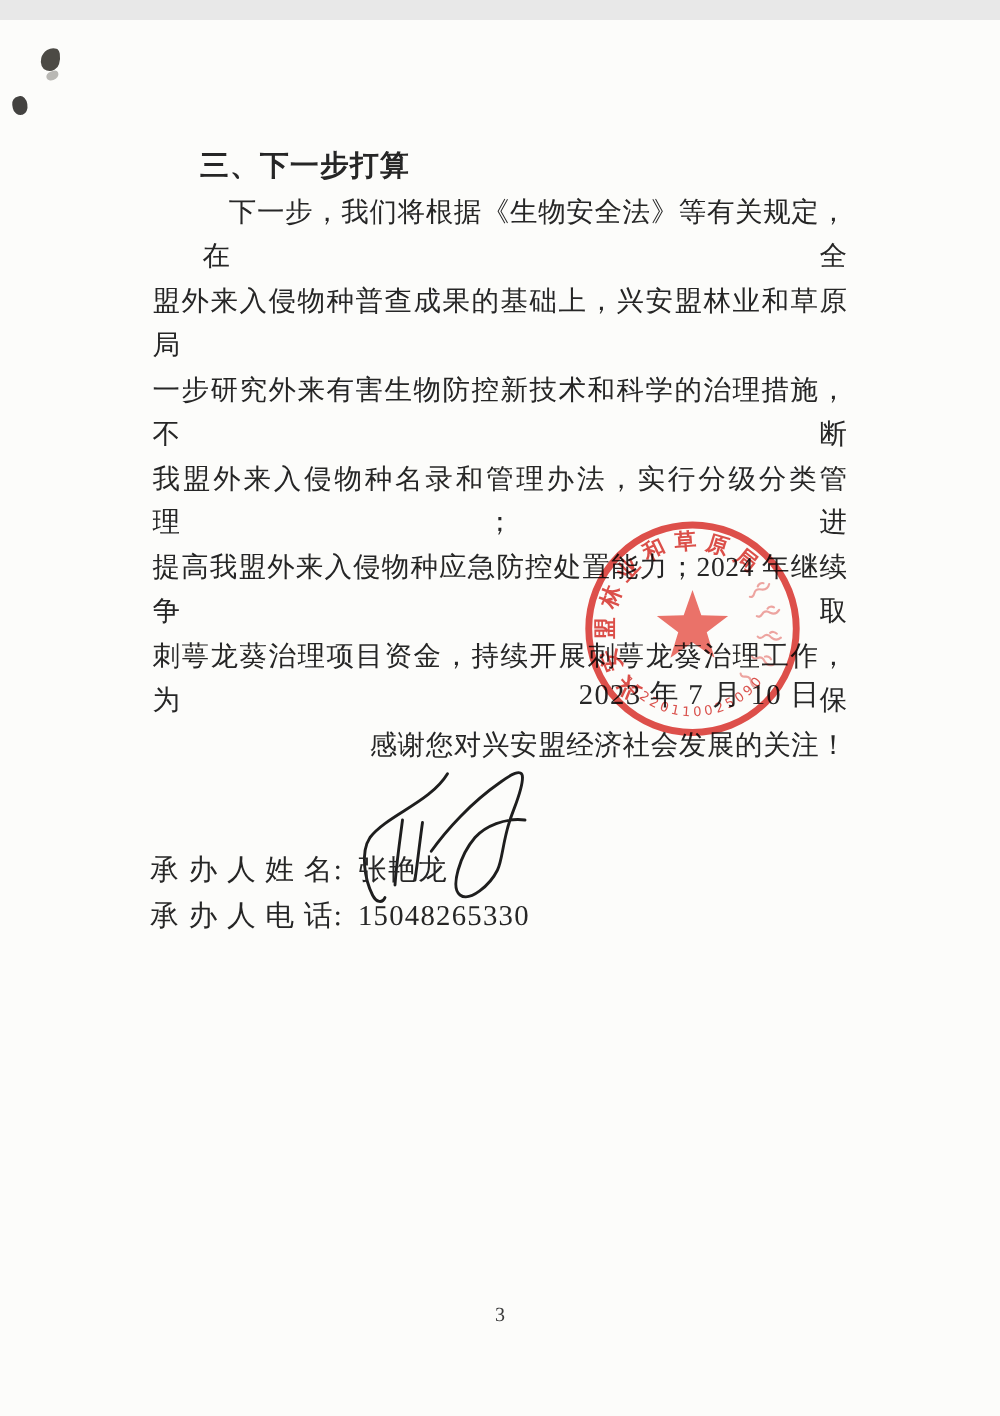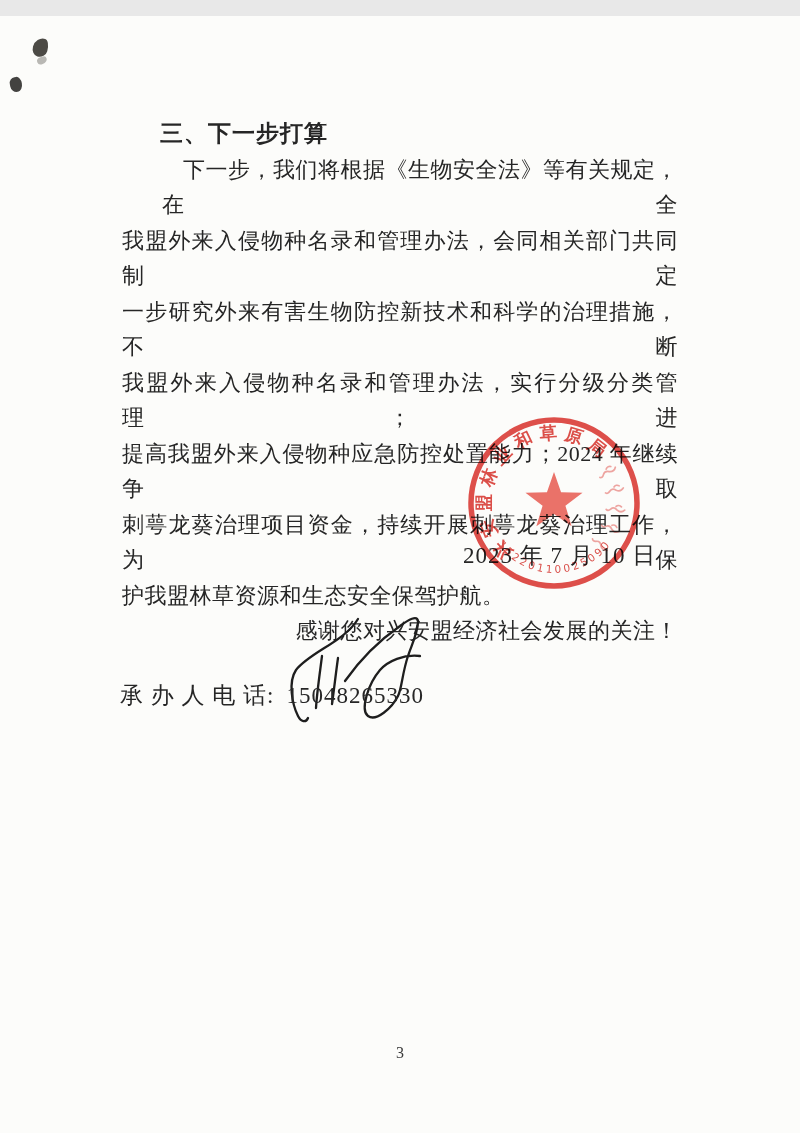--- a/index.html
+++ b/index.html
@@ -43,26 +43,25 @@
 
 <div id="page">
 
   <div class="mark" id="mark1"></div>
   <div class="mark" id="mark1b"></div>
   <div class="mark" id="mark2"></div>
 
   <div id="text-block">
     <div class="heading">三、下一步打算</div>
     <div class="jline indent">下一步，我们将根据《生物安全法》等有关规定，在全</div>
-    <div class="jline">我盟外来入侵物种名录和管理办法，会同相关部门共同制定</div>
+    <div class="jline">盟外来入侵物种普查成果的基础上，兴安盟林业和草原局</div>
     <div class="jline">一步研究外来有害生物防控新技术和科学的治理措施，不断</div>
     <div class="jline">我盟外来入侵物种名录和管理办法，实行分级分类管理；进</div>
     <div class="jline">提高我盟外来入侵物种应急防控处置能力；2024 年继续争取</div>
     <div class="jline">刺萼龙葵治理项目资金，持续开展刺萼龙葵治理工作，为保</div>
-    <div>护我盟林草资源和生态安全保驾护航。</div>
     <div class="indent">感谢您对兴安盟经济社会发展的关注！</div>
   </div>
 
   <div id="date-line">2023 年 7 月 10 日</div>
 
   <svg id="seal" viewBox="0 0 180 180">
     <circle cx="90" cy="90" r="83" fill="none" stroke="#de423d" stroke-width="5.5"></circle>
     <polygon points="0,-30 7.05,-9.71 28.53,-9.27 11.41,3.71 17.63,24.27 0,12 -17.63,24.27 -11.41,3.71 -28.53,-9.27 -7.05,-9.71" transform="translate(90,89)" fill="#e9564e" opacity="0.9"></polygon>
     <defs>
       <path id="orgArc" d="M 50.6 140.4 A 64 64 0 1 1 139.0 48.9" fill="none"></path>
@@ -97,19 +96,22 @@
     <g stroke="#1e1e1e" stroke-width="2.3" fill="none" stroke-linecap="round" stroke-linejoin="round">
       <path d="M106,15 C92,38 58,48 44,66 C36,78 40,100 46,112 C49,118 54,119 56,114"></path>
       <path d="M70,52 C68,68 65,88 64,104"></path>
       <path d="M86,54 C84,68 82,86 80,100"></path>
       <path d="M93,77 C105,60 125,38 148,22 C156,16 166,10 166,18 C166,28 160,40 156,52 C150,70 150,84 146,92 C140,104 124,118 116,112 C108,106 116,80 128,66 C136,57 152,50 168,52"></path>
     </g>
   </svg>
 
   <div id="footer-block">
     <div class="footer-row">
+      <span class="lbl">承 办 人 姓 名:</span><span class="val">张艳龙</span>
+    </div>
+    <div class="footer-row">
       <span class="lbl">承 办 人 电 话:</span><span class="val">15048265330</span>
     </div>
   </div>
 
   <div id="page-number">3</div>
 
 </div>
 
 </body></html>

